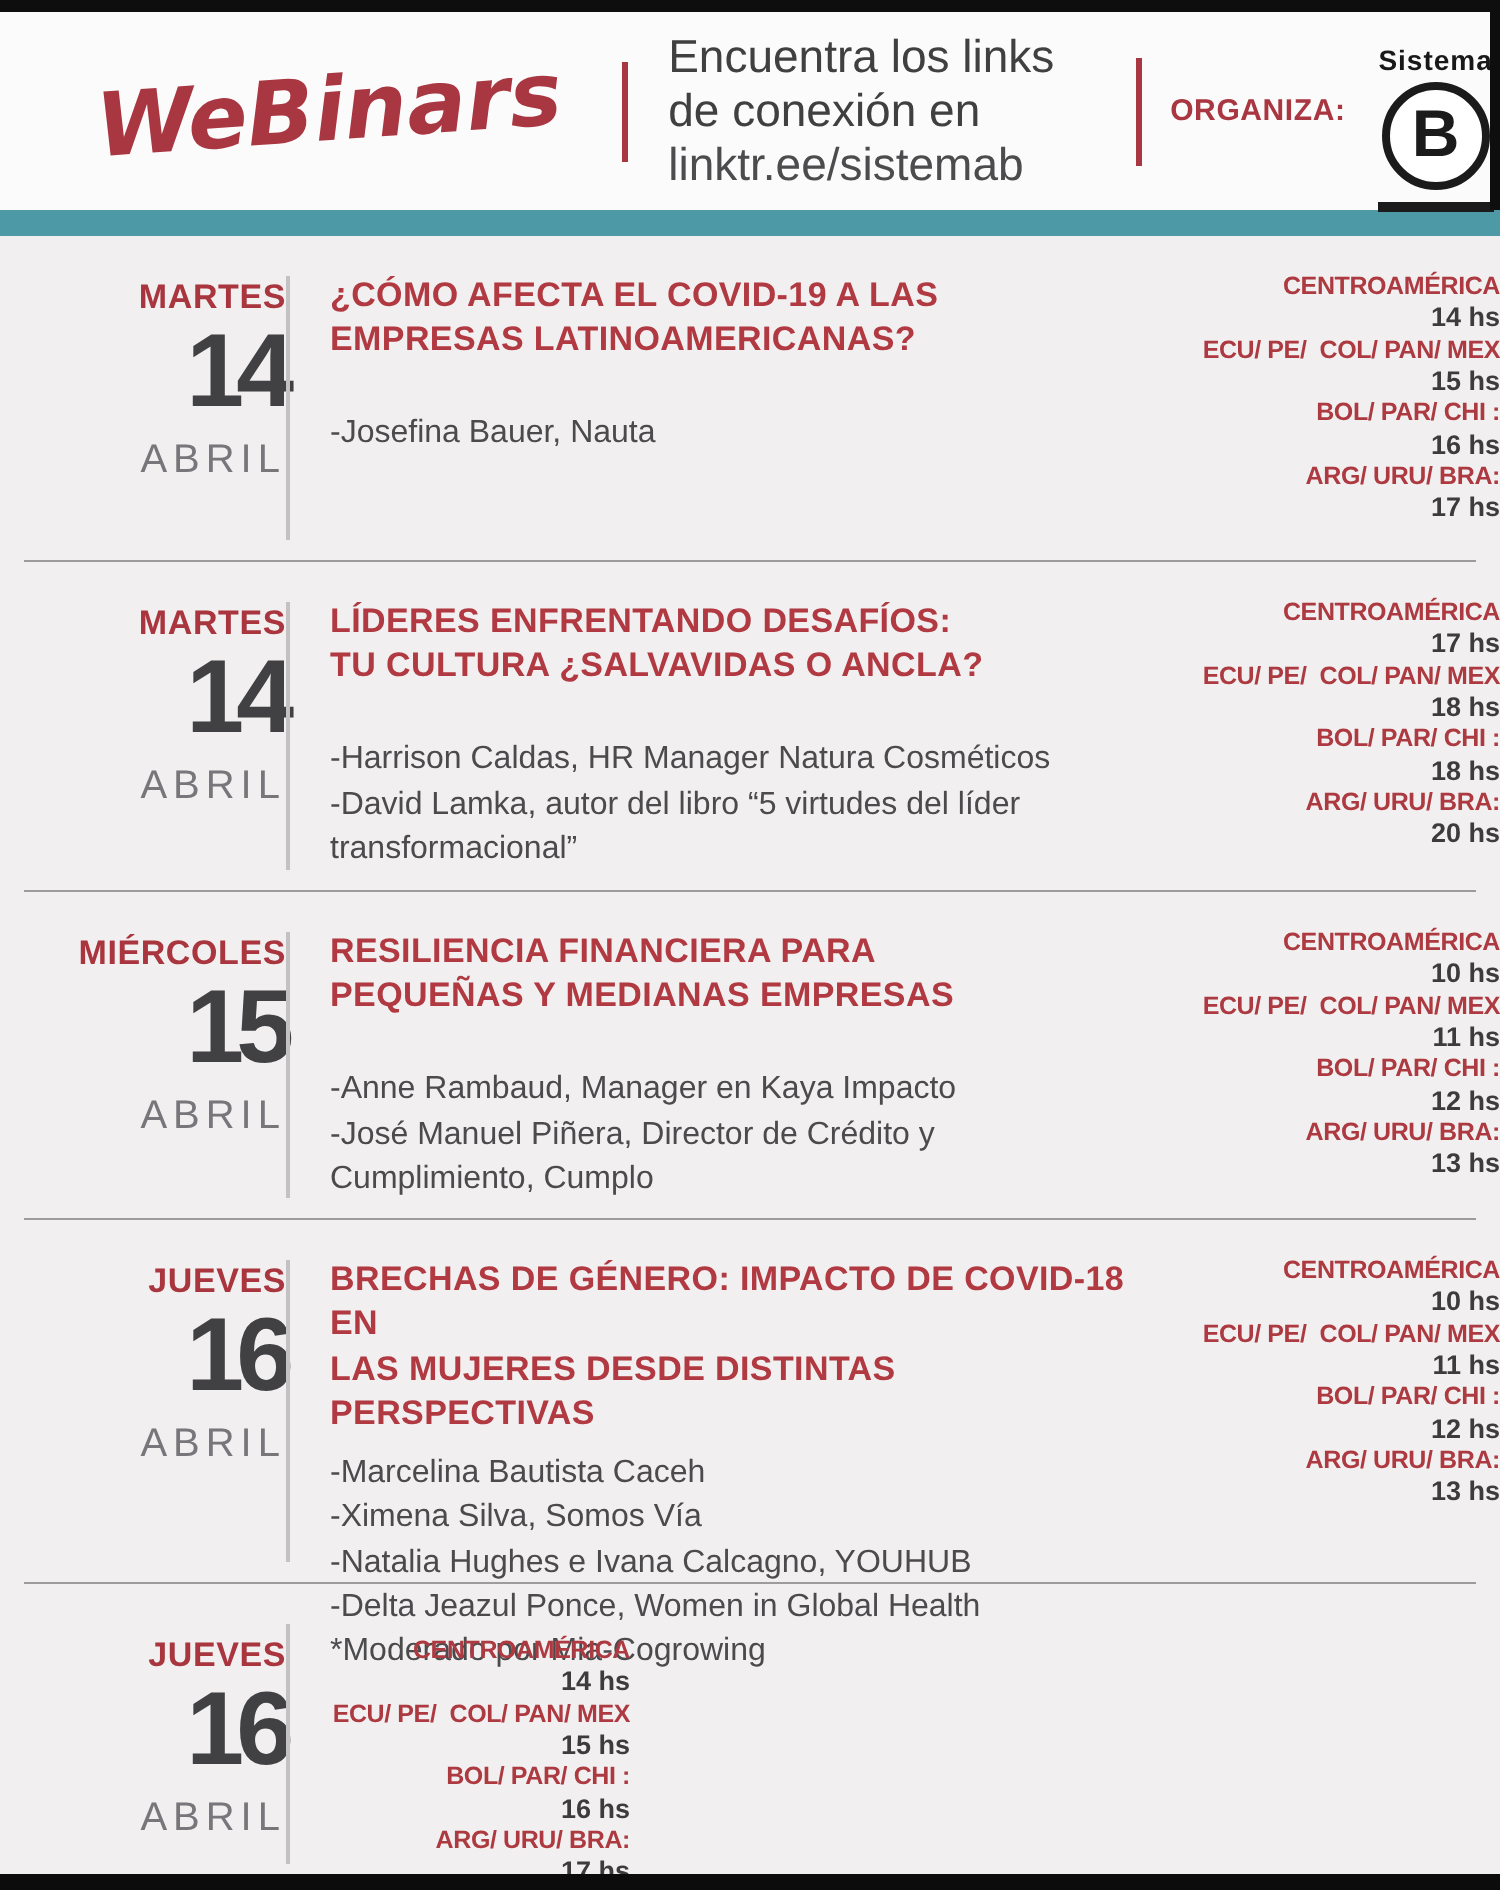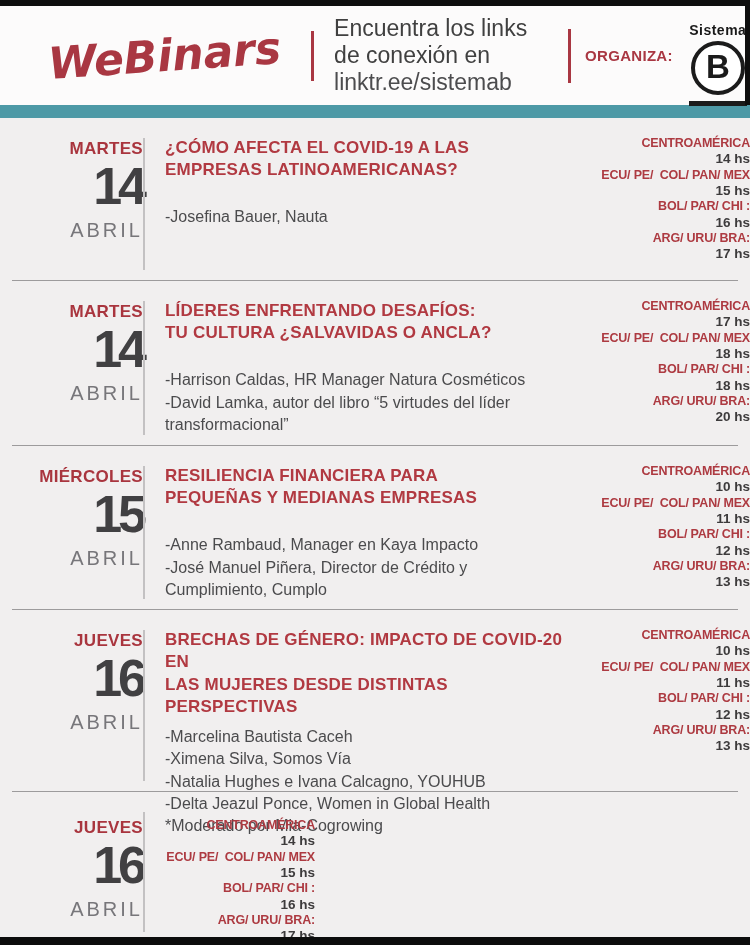--- a/index.html
+++ b/index.html
@@ -172,21 +172,21 @@
 <div class="row-sep"></div>
 
 <div class="row r4">
   <div class="date-col">
     <div class="day">JUEVES</div>
     <div class="num">16</div>
     <div class="month">ABRIL</div>
   </div>
   <div class="vline"></div>
   <div class="content-col">
-    <div class="title">BRECHAS DE GÉNERO: IMPACTO DE COVID-20 EN
+    <div class="title">BRECHAS DE GÉNERO: IMPACTO DE COVID-18 EN
 LAS MUJERES DESDE DISTINTAS PERSPECTIVAS</div>
     <div class="speakers">
       <div class="speaker">-Marcelina Bautista Caceh</div>
       <div class="speaker">-Ximena Silva, Somos Vía</div>
       <div class="speaker">-Natalia Hughes e Ivana Calcagno, YOUHUB</div>
       <div class="speaker">-Delta Jeazul Ponce, Women in Global Health</div>
       <div class="speaker">*Moderado por Mia-Cogrowing</div>
     </div>
   </div>
   <div class="times-col">

